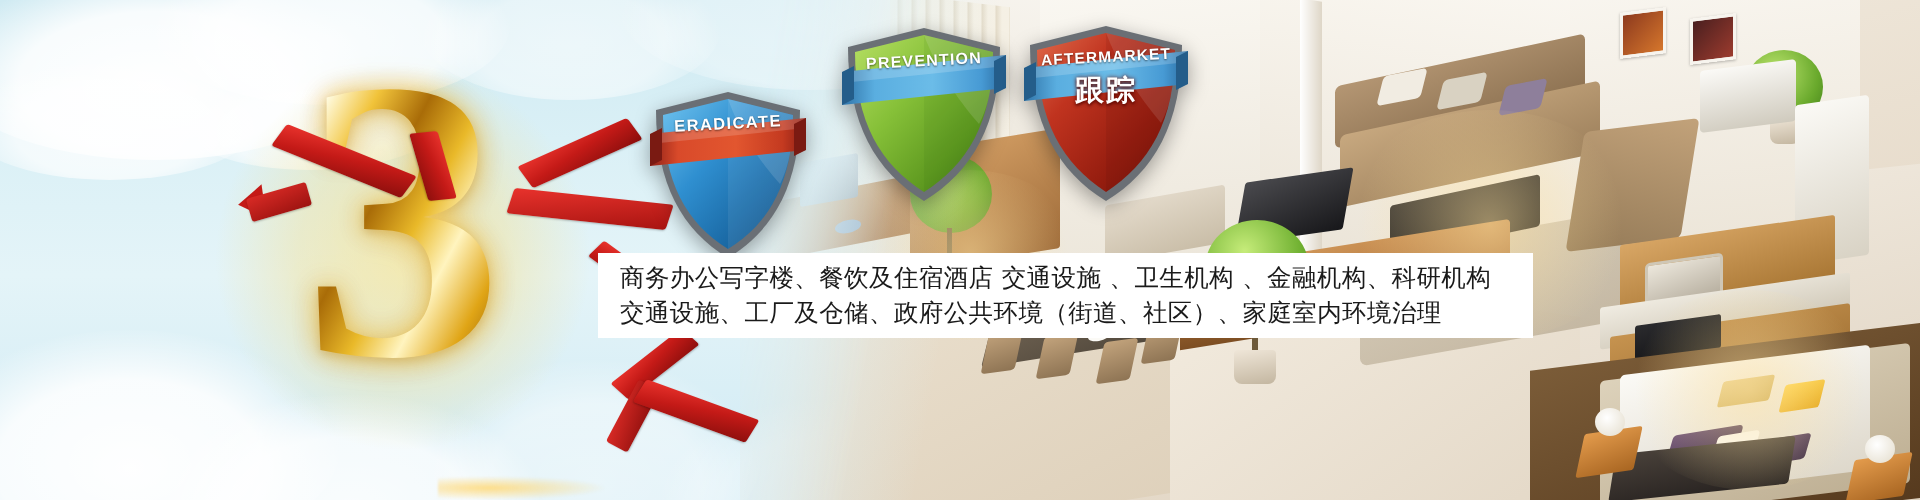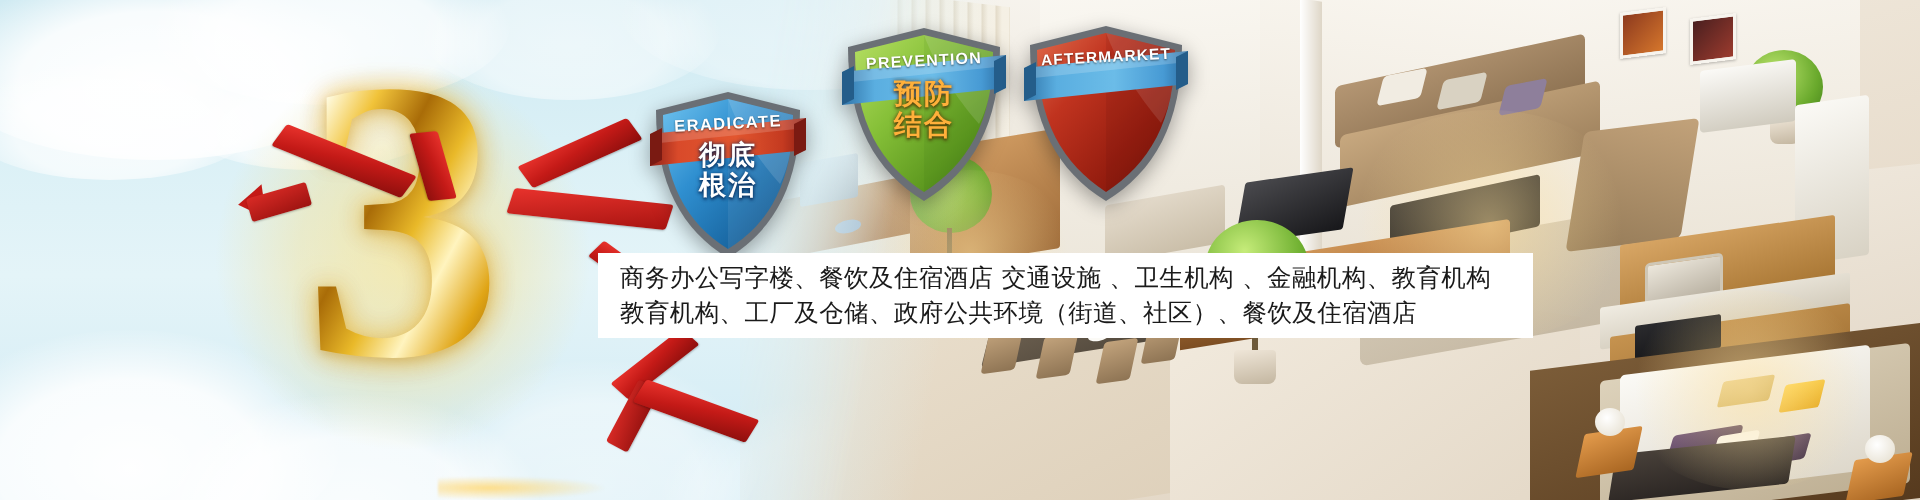--- a/index.html
+++ b/index.html
@@ -389,24 +389,20 @@
       <path d="M80 4 L152 22 C152 96 126 142 80 170 C34 142 8 96 8 22 Z" fill="#6a6f75"></path>
       <path d="M80 11 L145 27 C145 94 121 136 80 161 C39 136 15 94 15 27 Z" fill="url(#blGrad)"></path>
       <path d="M80 11 L145 27 C145 94 121 136 80 161 Z" fill="#ffffff" opacity="0.07"></path>
       <path d="M80 11 L145 27 C145 60 140 80 132 96 C110 72 90 40 80 11 Z" fill="#ffffff" opacity="0.13"></path>
       <path d="M2 46 L158 30 L158 62 L2 78 Z" fill="url(#blRib)"></path>
       <path d="M2 46 L158 30 L158 40 L2 56 Z" fill="#ffffff" opacity="0.16"></path>
       <path d="M2 46 L14 40 L14 72 L2 78 Z" fill="#7a1a12"></path>
       <path d="M158 30 L146 36 L146 68 L158 62 Z" fill="#7a1a12"></path>
     </svg>
     <div class="ribbon-text">ERADICATE</div>
-    <div class="sh-cn">
-      <div>彻底</div>
-      <div>根治</div>
-    </div>
   </div>
 
   <div class="shield sh-green">
     <svg width="168" height="182" viewBox="0 0 168 182">
       <defs>
         <linearGradient id="grGrad" x1="0" y1="0" x2="1" y2="1">
           <stop offset="0%" stop-color="#b6df63"></stop>
             <stop offset="38%" stop-color="#86c038"></stop>
           <stop offset="72%" stop-color="#5f9a20"></stop>
             <stop offset="100%" stop-color="#3f7414"></stop>
@@ -422,24 +418,20 @@
       <path d="M84 4 L160 23 C160 100 132 148 84 177 C36 148 8 100 8 23 Z" fill="#6a6f75"></path>
       <path d="M84 11 L153 28 C153 98 127 141 84 168 C41 141 15 98 15 28 Z" fill="url(#grGrad)"></path>
       <path d="M84 11 L153 28 C153 62 148 83 139 100 C116 74 95 41 84 11 Z" fill="#ffffff" opacity="0.14"></path>
       <path d="M84 11 L153 28 C153 98 127 141 84 168 Z" fill="#1d4f0a" opacity="0.07"></path>
       <path d="M2 48 L166 31 L166 64 L2 81 Z" fill="url(#grRib)"></path>
       <path d="M2 48 L166 31 L166 42 L2 59 Z" fill="#ffffff" opacity="0.18"></path>
       <path d="M2 48 L14 42 L14 75 L2 81 Z" fill="#245d8a"></path>
       <path d="M166 31 L154 37 L154 70 L166 64 Z" fill="#245d8a"></path>
     </svg>
     <div class="ribbon-text">PREVENTION</div>
-    <div class="sh-cn">
-      <div>预防</div>
-      <div>结合</div>
-    </div>
   </div>
 
   <div class="shield sh-red">
     <svg width="168" height="184" viewBox="0 0 168 184">
       <defs>
         <linearGradient id="rdGrad" x1="0" y1="0" x2="1" y2="1">
           <stop offset="0%" stop-color="#e06a4a"></stop>
             <stop offset="32%" stop-color="#c0331f"></stop>
           <stop offset="70%" stop-color="#951d0f"></stop>
             <stop offset="100%" stop-color="#6d1108"></stop>
@@ -456,22 +448,23 @@
       <path d="M84 11 L153 28 C153 99 127 142 84 170 C41 142 15 99 15 28 Z" fill="url(#rdGrad)"></path>
       <path d="M84 11 L153 28 C153 62 148 84 139 101 C116 74 95 41 84 11 Z" fill="#ffffff" opacity="0.12"></path>
       <path d="M84 11 L153 28 C153 99 127 142 84 170 Z" fill="#4d0b05" opacity="0.10"></path>
       <path d="M2 46 L166 29 L166 62 L2 79 Z" fill="url(#rdRib)"></path>
       <path d="M2 46 L166 29 L166 40 L2 57 Z" fill="#ffffff" opacity="0.18"></path>
       <path d="M2 46 L14 40 L14 73 L2 79 Z" fill="#245d8a"></path>
       <path d="M166 29 L154 35 L154 68 L166 62 Z" fill="#245d8a"></path>
     </svg>
     <div class="ribbon-text">AFTERMARKET</div>
     <div class="sh-cn">
+      <div>跟踪</div>
     </div>
   </div>
 
   <div class="panel">
-    <div class="panel-line">商务办公写字楼、餐饮及住宿酒店 交通设施 、卫生机构 、金融机构、教育机构</div>
-    <div class="panel-line">教育机构、工厂及仓储、政府公共环境（街道、社区）、餐饮及住宿酒店</div>
+    <div class="panel-line">商务办公写字楼、餐饮及住宿酒店 交通设施 、卫生机构 、金融机构、科研机构</div>
+    <div class="panel-line">交通设施、工厂及仓储、政府公共环境（街道、社区）、家庭室内环境治理</div>
   </div>
 
 
 </div>
 
 </body></html>

